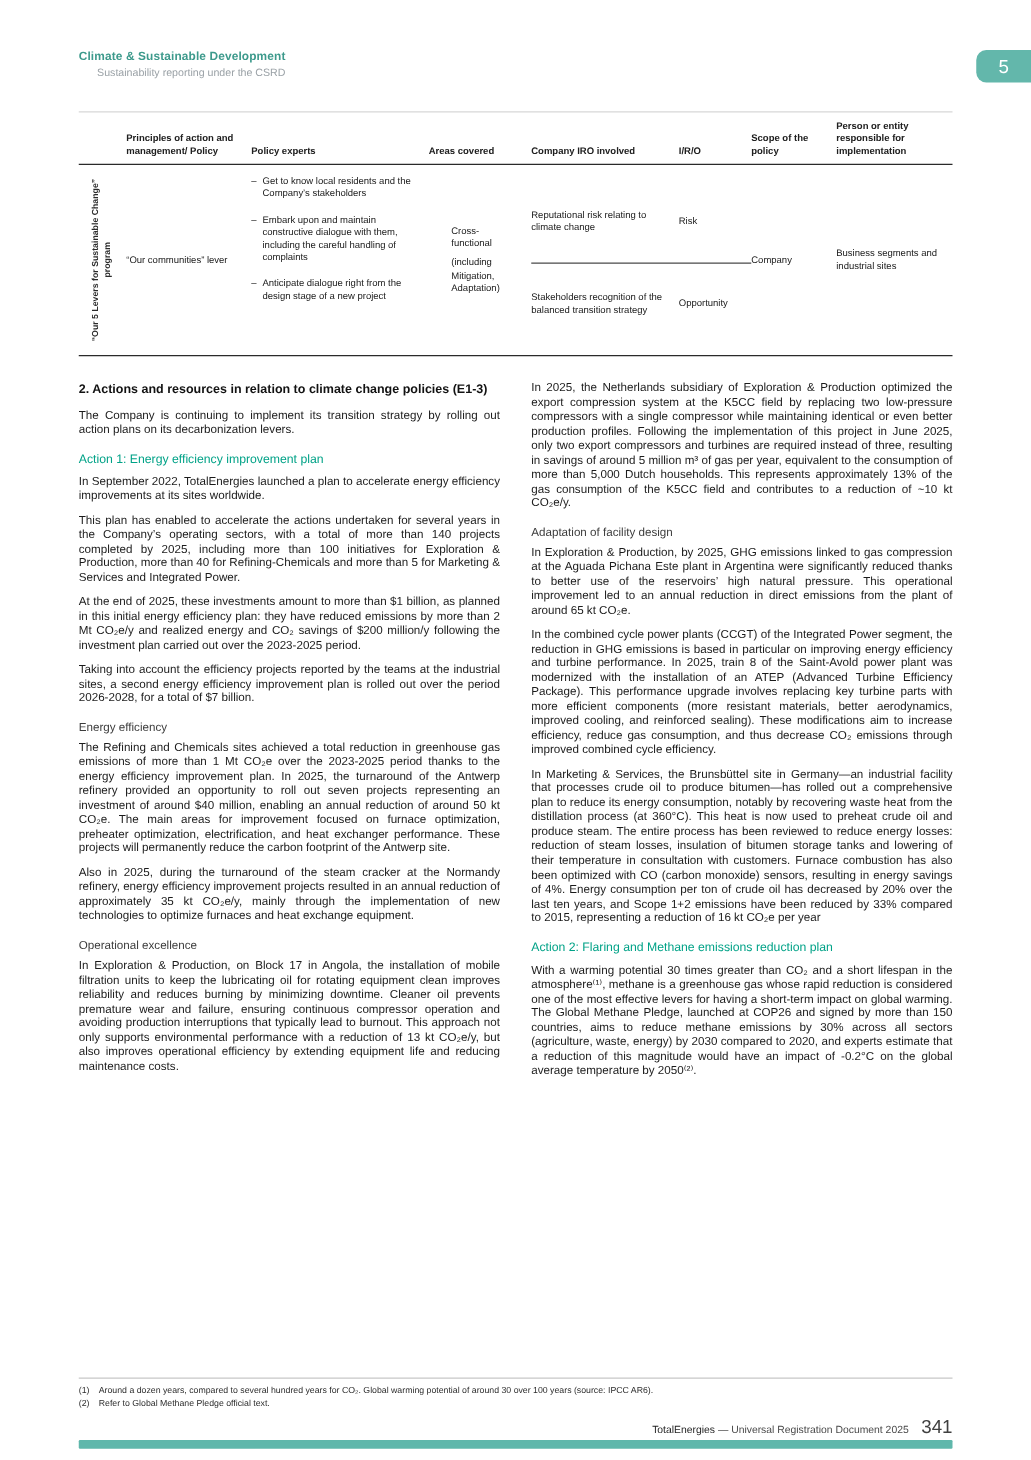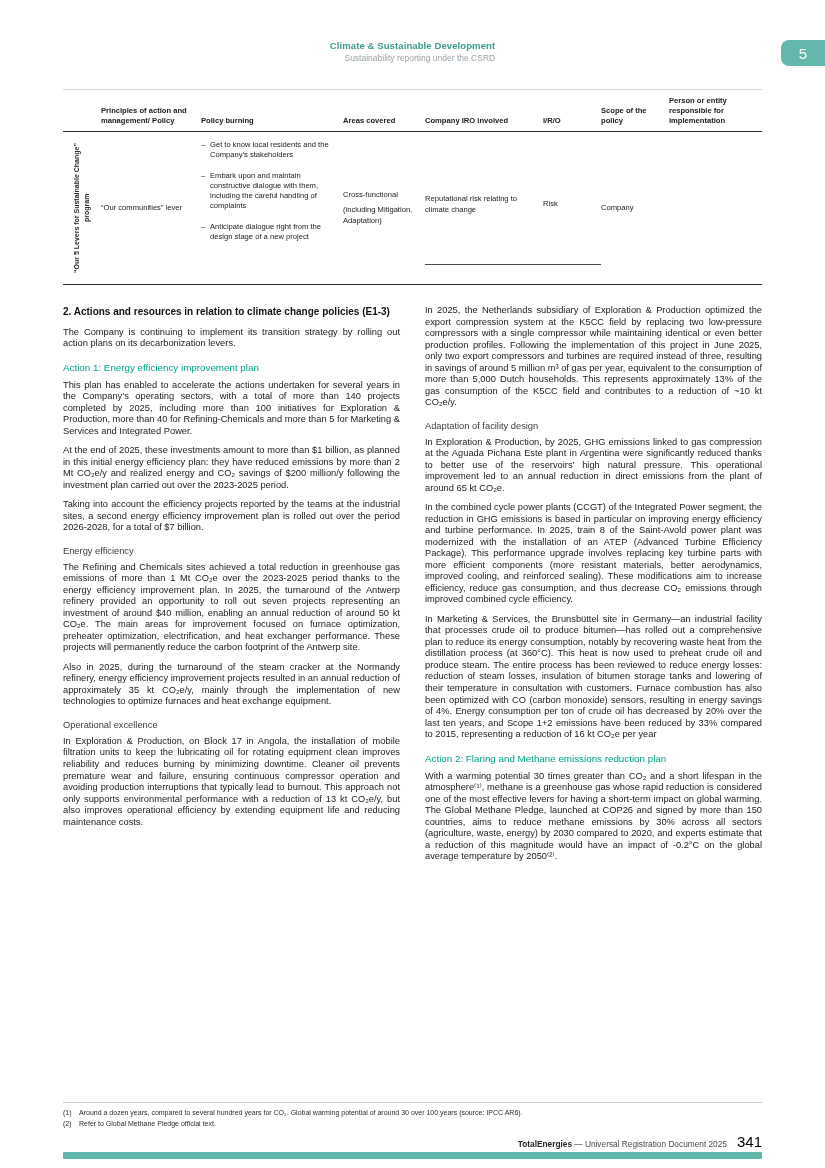--- a/index.html
+++ b/index.html
@@ -6,21 +6,21 @@
   * { margin:0; padding:0; box-sizing:border-box; }
   html,body { background:#ffffff; }
   .page {
     position:relative; width:825px; height:1168px; background:#ffffff;
     font-family:"Liberation Sans","DejaVu Sans",sans-serif; color:#1b1b1b;
     overflow:hidden; margin:0 auto;
   }
   .content { padding:40px 63px 0 63px; }
 
   
-  .page-header { display:flex; justify-content:center; }
+  .page-header { display:flex; justify-content:flex-start; }
   .header-text { text-align:right; padding-right:0; }
   .header-title { font-size:9.5px; font-weight:bold; color:#3d9a8c; letter-spacing:.1px; }
   .header-subtitle { font-size:8.5px; color:#9aa1a6; margin-top:2px; }
   .chapter-badge {
     position:absolute; top:40px; right:0; width:44px; height:26px;
     background:#63b7ab; border-radius:8px 0 0 8px; color:#fff;
     display:flex; align-items:center; justify-content:center; font-size:15px;
   }
 
   
@@ -33,21 +33,21 @@
   .vlabel { display:flex; align-items:center; justify-content:center; padding:4px 0; }
   .vlabel span {
     writing-mode:vertical-rl; transform:rotate(180deg);
     font-size:7px; font-weight:bold; color:#2a2a2a; line-height:1.4;
     max-height:144px; text-align:center;
   }
   .v-center { display:flex; align-items:center; }
   .bullets { display:flex; flex-direction:column; gap:10px; padding-top:8px; padding-bottom:8px; }
   .bullet { position:relative; padding-left:9px; }
   .bullet::before { content:"–"; position:absolute; left:0; top:0; }
-  .areas { display:flex; flex-direction:column; justify-content:center; gap:5px; }
+  .areas { display:flex; flex-direction:column; justify-content:center; gap:5px;margin-left:18px; }
   .iro-block { grid-column:5 / 7; display:flex; flex-direction:column; padding:18px 0 14px 0; }
   .iro-row { flex:1; display:flex; align-items:center; }
   .iro-material { width:118px; padding-right:12px; }
   .iro-type { width:58px; }
   .iro-divider { border-top:1px solid #4a4a4a; margin:5px 0; }
 
   
   .main { display:flex; gap:25px; margin-top:20px; }
   .col { flex:1; min-width:0; }
   .para { font-size:9.3px; line-height:1.24; text-align:justify; margin-bottom:8px; color:#1b1b1b; }
@@ -63,42 +63,42 @@
     position:absolute; left:63px; width:699px; top:1102px;
     border-top:1px solid #c8c8c8; padding-top:5px;
   }
   .footnote { display:flex; font-size:7px; color:#2c2c2c; line-height:1.55; }
   .fn-num { width:16px; flex:none; }
   .page-footer {
     position:absolute; left:63px; width:699px; top:1133px;
     display:flex; justify-content:flex-end; align-items:baseline;
   }
   .footer-text { font-size:8.3px; color:#4a4a4a; }
-  .footer-brand { font-weight:bold; color:#242424; }
-  .footer-page { font-size:15px; color:#000000; margin-left:10px; }
+  .footer-brand { font-weight:normal; color:#242424; }
+  .footer-page { font-size:15px; color:#404040; margin-left:10px; }
   .bottom-bar { position:absolute; left:63px; width:699px; top:1152px; height:7px; background:#5fb7ab; border-radius:1px; }
 </style>
 </head>
 <body>
 
 <div class="page">
   <div class="content">
 
     <div class="page-header">
       <div class="header-text">
         <div class="header-title">Climate &amp; Sustainable Development</div>
         <div class="header-subtitle">Sustainability reporting under the CSRD</div>
       </div>
     </div>
 
     <div class="policy-table">
       <div class="t-head">
         <div class="th"></div>
         <div class="th">Principles of action and management/ Policy</div>
-        <div class="th">Policy burning</div>
+        <div class="th">Policy experts</div>
         <div class="th">Areas covered</div>
         <div class="th">Company IRO involved</div>
         <div class="th">I/R/O</div>
         <div class="th">Scope of the policy</div>
         <div class="th">Person or entity responsible for implementation</div>
       </div>
       <div class="t-body">
         <div class="vlabel">
           <span>“Our 5 Levers for Sustainable Change” program</span>
         </div>
@@ -111,30 +111,36 @@
         <div class="cell areas">
           <div>Cross-functional</div>
           <div>(including Mitigation, Adaptation)</div>
         </div>
         <div class="iro-block">
           <div class="iro-row">
             <div class="iro-material">Reputational risk relating to climate change</div>
             <div class="iro-type">Risk</div>
           </div>
           <div class="iro-divider"></div>
+          <div class="iro-row">
+            <div class="iro-material">Stakeholders recognition of the balanced transition strategy</div>
+            <div class="iro-type">Opportunity</div>
+          </div>
         </div>
         <div class="cell v-center">Company</div>
+        <div class="cell v-center">Business segments and industrial sites</div>
       </div>
     </div>
 
     <div class="main">
       <div class="col">
         <h2 class="section-heading">2.  Actions and resources in relation to climate change policies (E1-3)</h2>
         <p class="para">The Company is continuing to implement its transition strategy by rolling out action plans on its decarbonization levers.</p>
         <h3 class="action-heading">Action 1: Energy efficiency improvement plan</h3>
+        <p class="para">In September 2022, TotalEnergies launched a plan to accelerate energy efficiency improvements at its sites worldwide.</p>
         <p class="para">This plan has enabled to accelerate the actions undertaken for several years in the Company’s operating sectors, with a total of more than 140 projects completed by 2025, including more than 100 initiatives for Exploration &amp; Production, more than 40 for Refining-Chemicals and more than 5 for Marketing &amp; Services and Integrated Power.</p>
         <p class="para">At the end of 2025, these investments amount to more than $1 billion, as planned in this initial energy efficiency plan: they have reduced emissions by more than 2 Mt CO₂e/y and realized energy and CO₂ savings of $200 million/y following the investment plan carried out over the 2023-2025 period.</p>
         <p class="para">Taking into account the efficiency projects reported by the teams at the industrial sites, a second energy efficiency improvement plan is rolled out over the period 2026-2028, for a total of $7 billion.</p>
         <h4 class="sub-heading">Energy efficiency</h4>
         <p class="para">The Refining and Chemicals sites achieved a total reduction in greenhouse gas emissions of more than 1 Mt CO₂e over the 2023-2025 period thanks to the energy efficiency improvement plan. In 2025, the turnaround of the Antwerp refinery provided an opportunity to roll out seven projects representing an investment of around $40 million, enabling an annual reduction of around 50 kt CO₂e. The main areas for improvement focused on furnace optimization, preheater optimization, electrification, and heat exchanger performance. These projects will permanently reduce the carbon footprint of the Antwerp site.</p>
         <p class="para">Also in 2025, during the turnaround of the steam cracker at the Normandy refinery, energy efficiency improvement projects resulted in an annual reduction of approximately 35 kt CO₂e/y, mainly through the implementation of new technologies to optimize furnaces and heat exchange equipment.</p>
         <h4 class="sub-heading">Operational excellence</h4>
         <p class="para">In Exploration &amp; Production, on Block 17 in Angola, the installation of mobile filtration units to keep the lubricating oil for rotating equipment clean improves reliability and reduces burning by minimizing downtime. Cleaner oil prevents premature wear and failure, ensuring continuous compressor operation and avoiding production interruptions that typically lead to burnout. This approach not only supports environmental performance with a reduction of 13 kt CO₂e/y, but also improves operational efficiency by extending equipment life and reducing maintenance costs.</p>
       </div>
       <div class="col">

